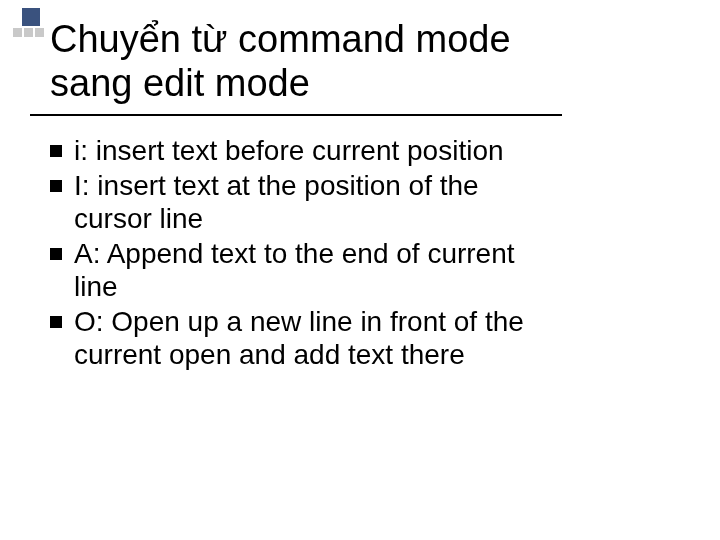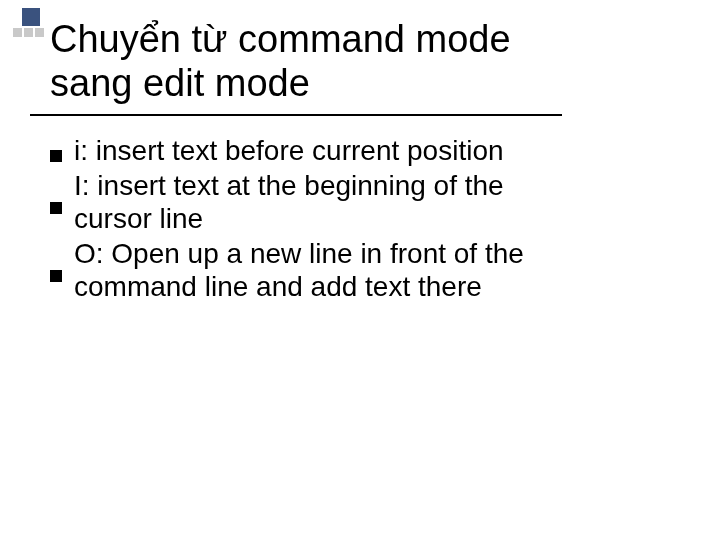--- a/index.html
+++ b/index.html
@@ -75,21 +75,21 @@
     background: #000;
   }
   .content {
     position: absolute;
     top: 134px;
     left: 50px;
     right: 40px;
   }
   .item {
     display: flex;
-    align-items: center;
+    align-items: flex-start;
     font-size: 28px;
     line-height: 1.18;
     margin-bottom: 2px;
   }
   .bullet {
     flex: 0 0 auto;
     width: 12px;
     height: 12px;
     background: #000;
     margin-top: 11px;
@@ -114,21 +114,25 @@
   <div class="title">Chuyển từ command mode sang edit mode</div>
   <div class="title-underline"></div>
 
   <div class="content">
     <div class="item">
       <div class="bullet"></div>
       <div class="item-text">i: insert text before current position</div>
     </div>
     <div class="item">
       <div class="bullet"></div>
-      <div class="item-text">I: insert text at the beginning of the cursor line</div>
+      <div class="item-text">I: insert text at the position of the cursor line</div>
     </div>
     <div class="item">
       <div class="bullet"></div>
-      <div class="item-text">O: Open up a new line in front of the command line and add text there</div>
+      <div class="item-text">A: Append text to the end of current line</div>
+    </div>
+    <div class="item">
+      <div class="bullet"></div>
+      <div class="item-text">O: Open up a new line in front of the current open and add text there</div>
     </div>
   </div>
 
 </div>
 
 </body></html>

